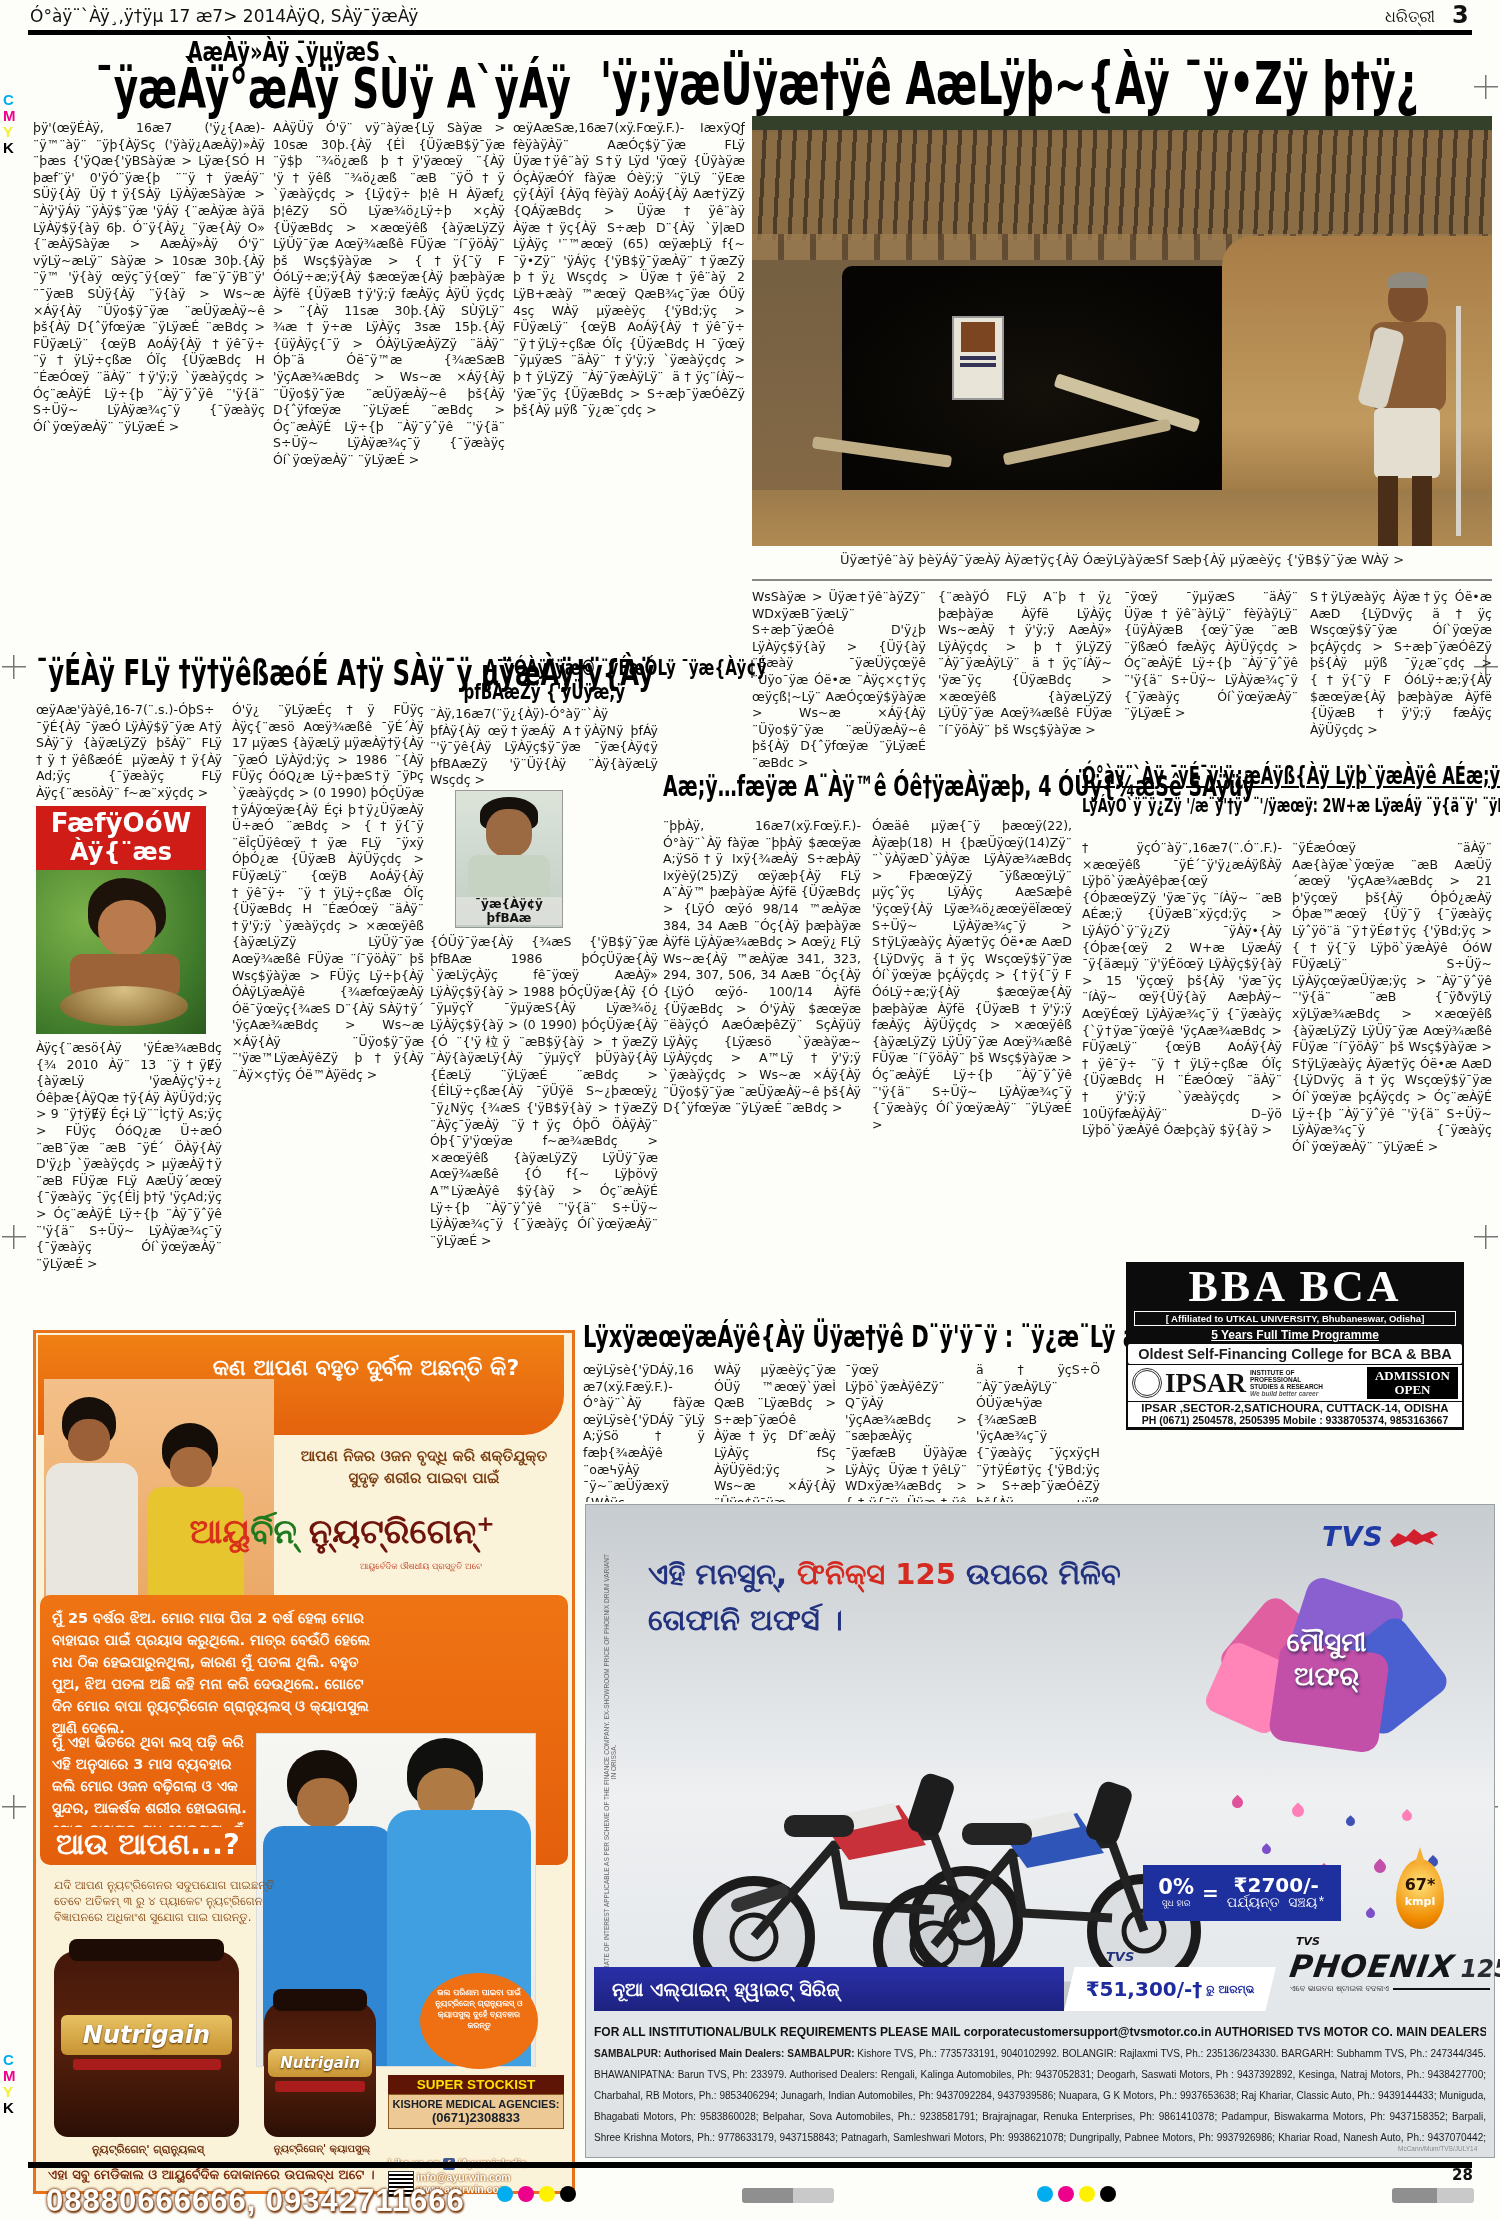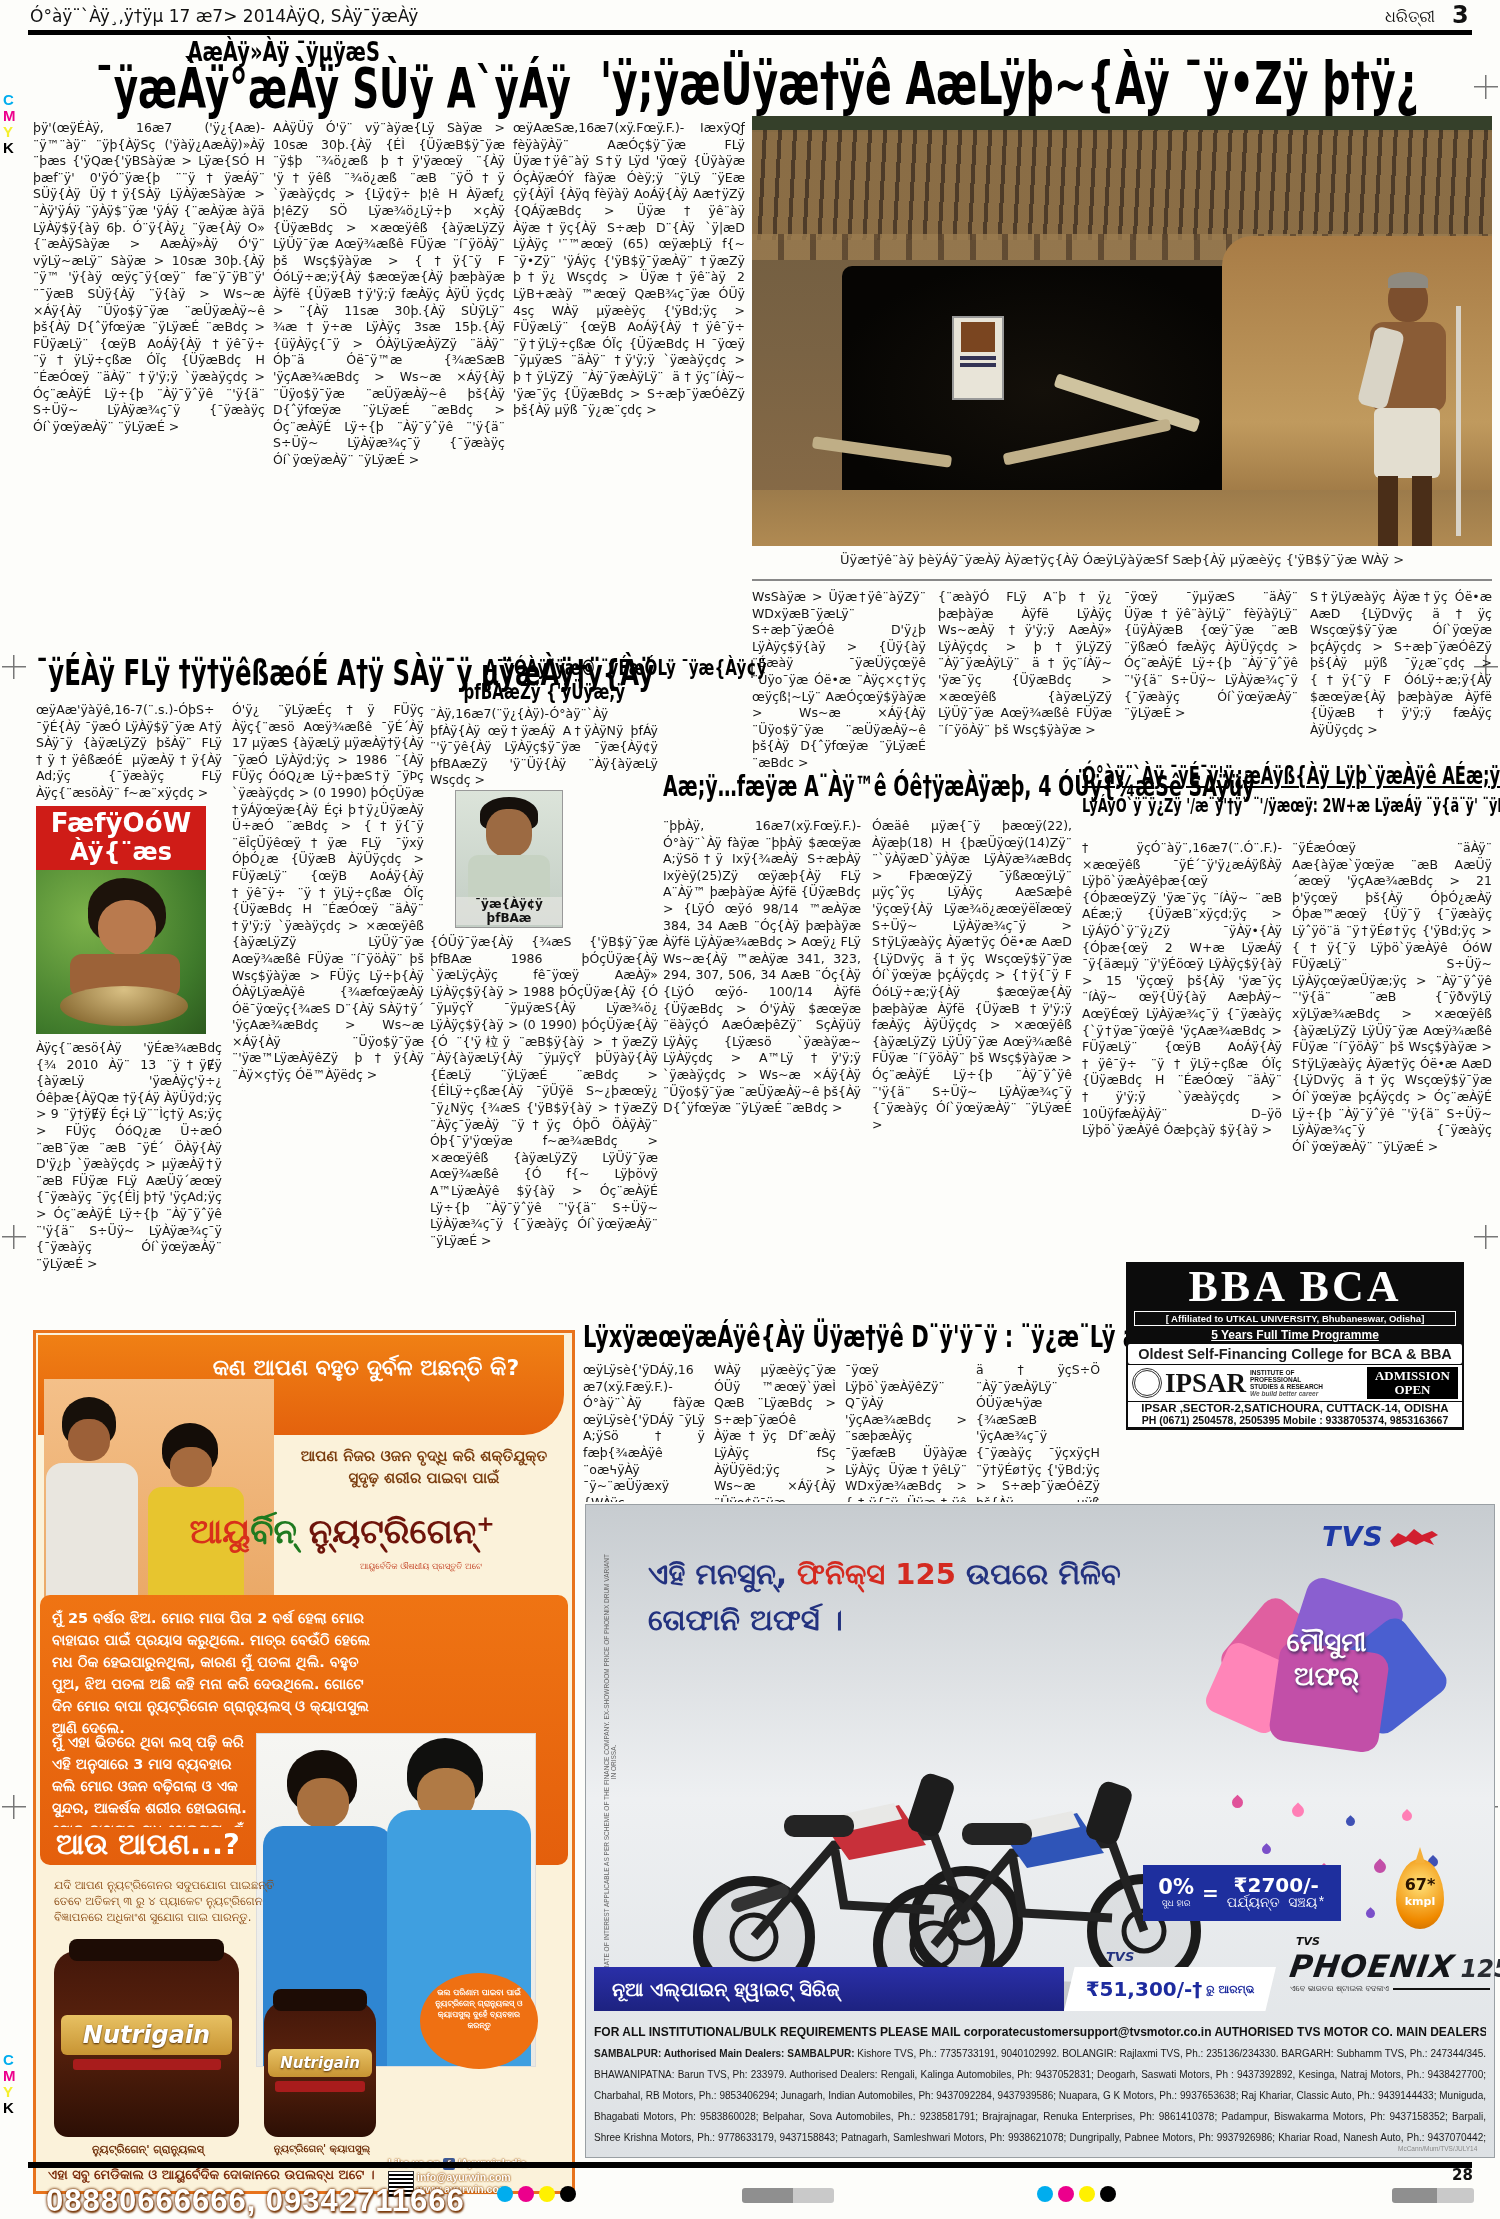--- a/index.html
+++ b/index.html
@@ -219,20 +219,27 @@
     <div class="jar" style="left:228px;top:668px;width:112px;height:136px;">
       <div class="jarlid"></div>
       <div class="jarlabel" style="top:48px;height:28px;font-size:15px;line-height:28px;">Nutrigain</div>
       <div class="jarribbon" style="top:80px;"></div>
     </div>
     <div class="abs odia" style="left:14px;top:810px;width:196px;text-align:center;font-size:11px;font-weight:bold;color:#6e2e08;">ନ୍ୟୁଟ୍ରିଗେନ୍' ଗ୍ରାନ୍ୟୁଲସ୍</div>
     <div class="abs odia" style="left:216px;top:810px;width:140px;text-align:center;font-size:10px;font-weight:bold;color:#6e2e08;">ନ୍ୟୁଟ୍ରିଗେନ୍' କ୍ୟାପସୁଲ୍</div>
 
     <div class="abs odia" style="left:384px;top:640px;width:118px;height:96px;background:#ef7012;border-radius:50%;color:#fff;font-size:8px;font-weight:bold;text-align:center;padding:14px 8px 0;box-sizing:border-box;line-height:11px;">ଭଲ ପରିଣାମ ପାଇବା ପାଇଁ ନ୍ୟୁଟ୍ରିଗେନ୍ ଗ୍ରାନ୍ୟୁଲସ୍ ଓ କ୍ୟାପସୁଲ୍ ଦୁହେଁ ବ୍ୟବହାର କରନ୍ତୁ</div>
 
+    <div class="abs" style="left:352px;top:742px;width:176px;height:78px;">
+      <div class="sans" style="background:#5e1505;color:#ffe000;font-weight:bold;font-size:13.5px;text-align:center;padding:2px 0;">SUPER STOCKIST</div>
+      <div style="background:#ecc995;border:1px solid #8a5a20;text-align:center;padding:3px 1px;">
+        <div class="sans" style="font-size:11px;font-weight:bold;color:#17202c;">KISHORE MEDICAL AGENCIES:</div>
+        <div class="sans" style="font-size:13px;font-weight:bold;color:#17202c;">(0671)2308833</div>
+      </div>
+    </div>
     <div class="abs sans" style="left:352px;top:824px;width:180px;font-size:10.5px;font-weight:bold;color:#fff;text-shadow:0 0 2px #a05a12,0 0 2px #a05a12;">
       <div><span>Like us on</span> <span style="display:inline-block;width:12px;height:12px;background:#3b5998;color:#fff;text-align:center;font-size:10px;line-height:12px;border-radius:2px;font-family:'Liberation Serif',serif;">f</span> <span>/AyurwinIndia</span></div>
       <div style="display:flex;align-items:flex-start;margin-top:1px;">
         <span style="display:inline-block;width:24px;height:24px;margin-right:3px;background-image:repeating-linear-gradient(0deg,#000 0 2px,#fff 2px 4px),repeating-linear-gradient(90deg,#000 0 2px,rgba(255,255,255,0) 2px 4px);border:1px solid #333;"></span>
         <span><span>info@ayurwin.com</span><br><span>www.ayurwin.com</span></span>
       </div>
     </div>
     <div class="abs odia" style="left:12px;top:834px;width:340px;font-size:13px;font-weight:bold;color:#7a2a0a;">ଏହା ସବୁ ମେଡିକାଲ ଓ ଆୟୁର୍ବେଦିକ ଦୋକାନରେ ଉପଲବ୍ଧ ଅଟେ ।</div>
     <div class="abs sans" style="left:10px;top:818px;width:340px;font-size:31px;font-weight:bold;color:#fff;letter-spacing:1px;text-shadow:0 0 3px #7a3a0a,0 0 3px #7a3a0a,1px 2px 2px #7a3a0a;top:850px;white-space:nowrap;">08880666666, 09342711666</div>
   </div>

